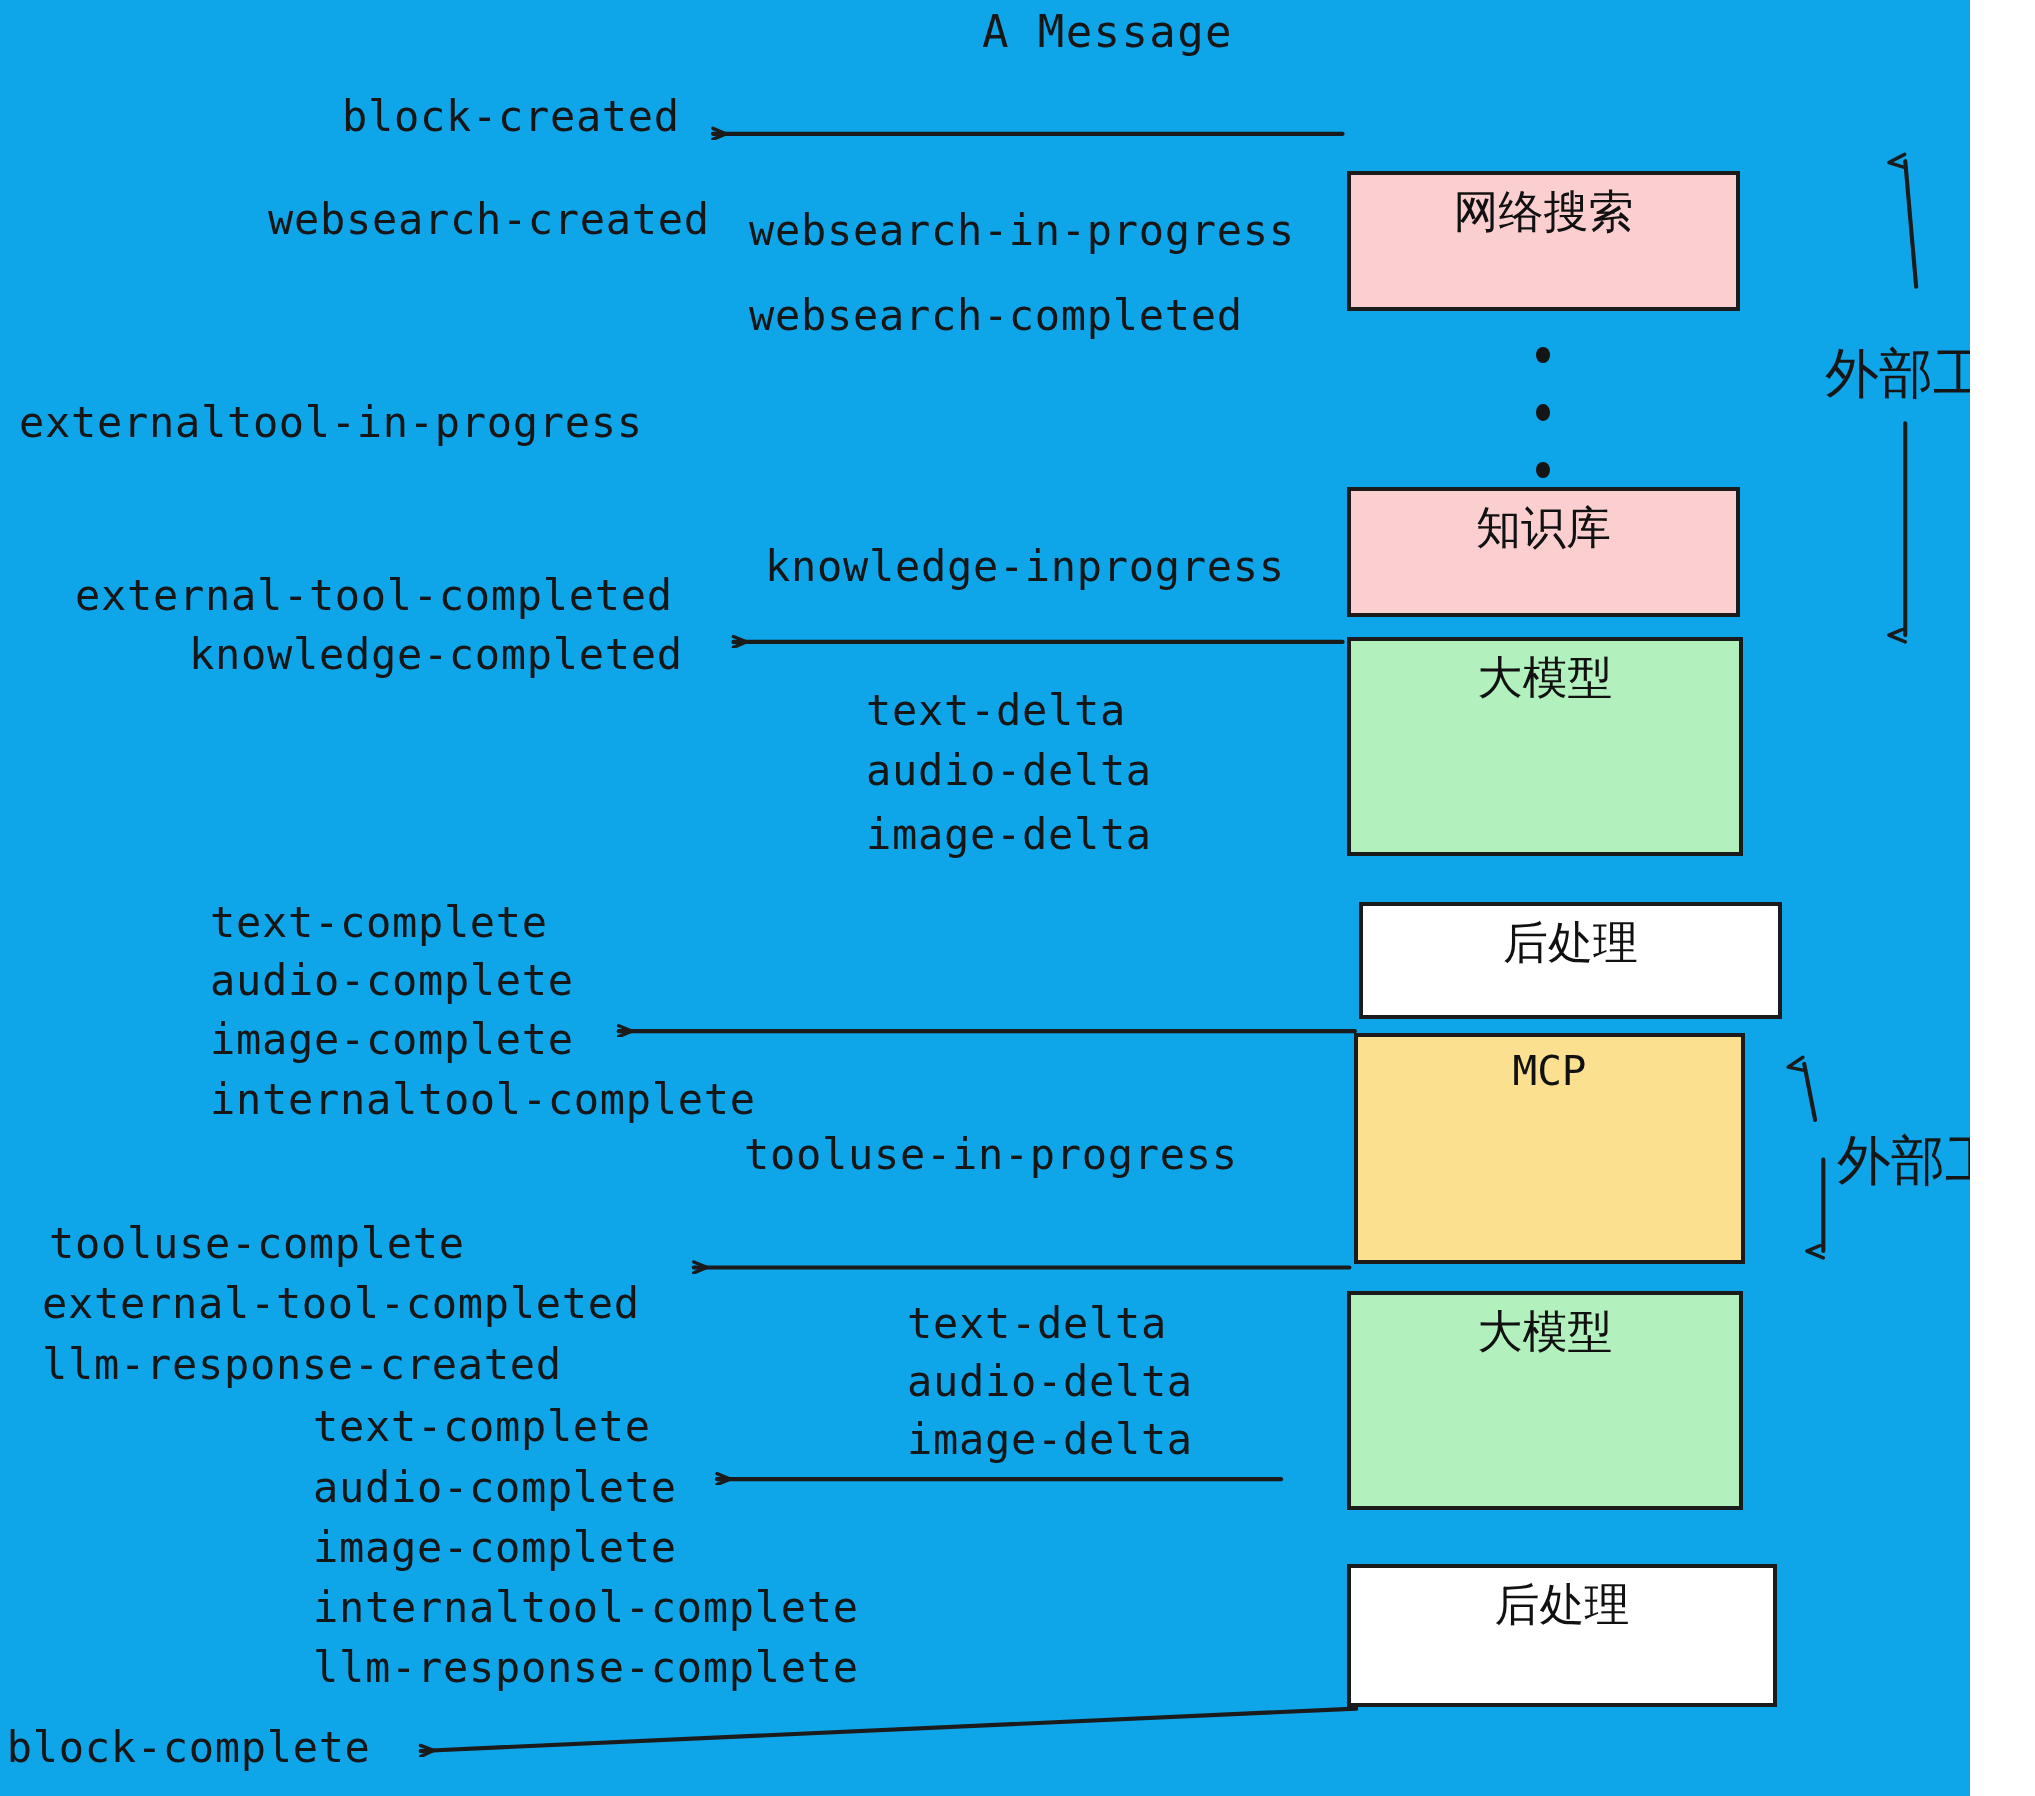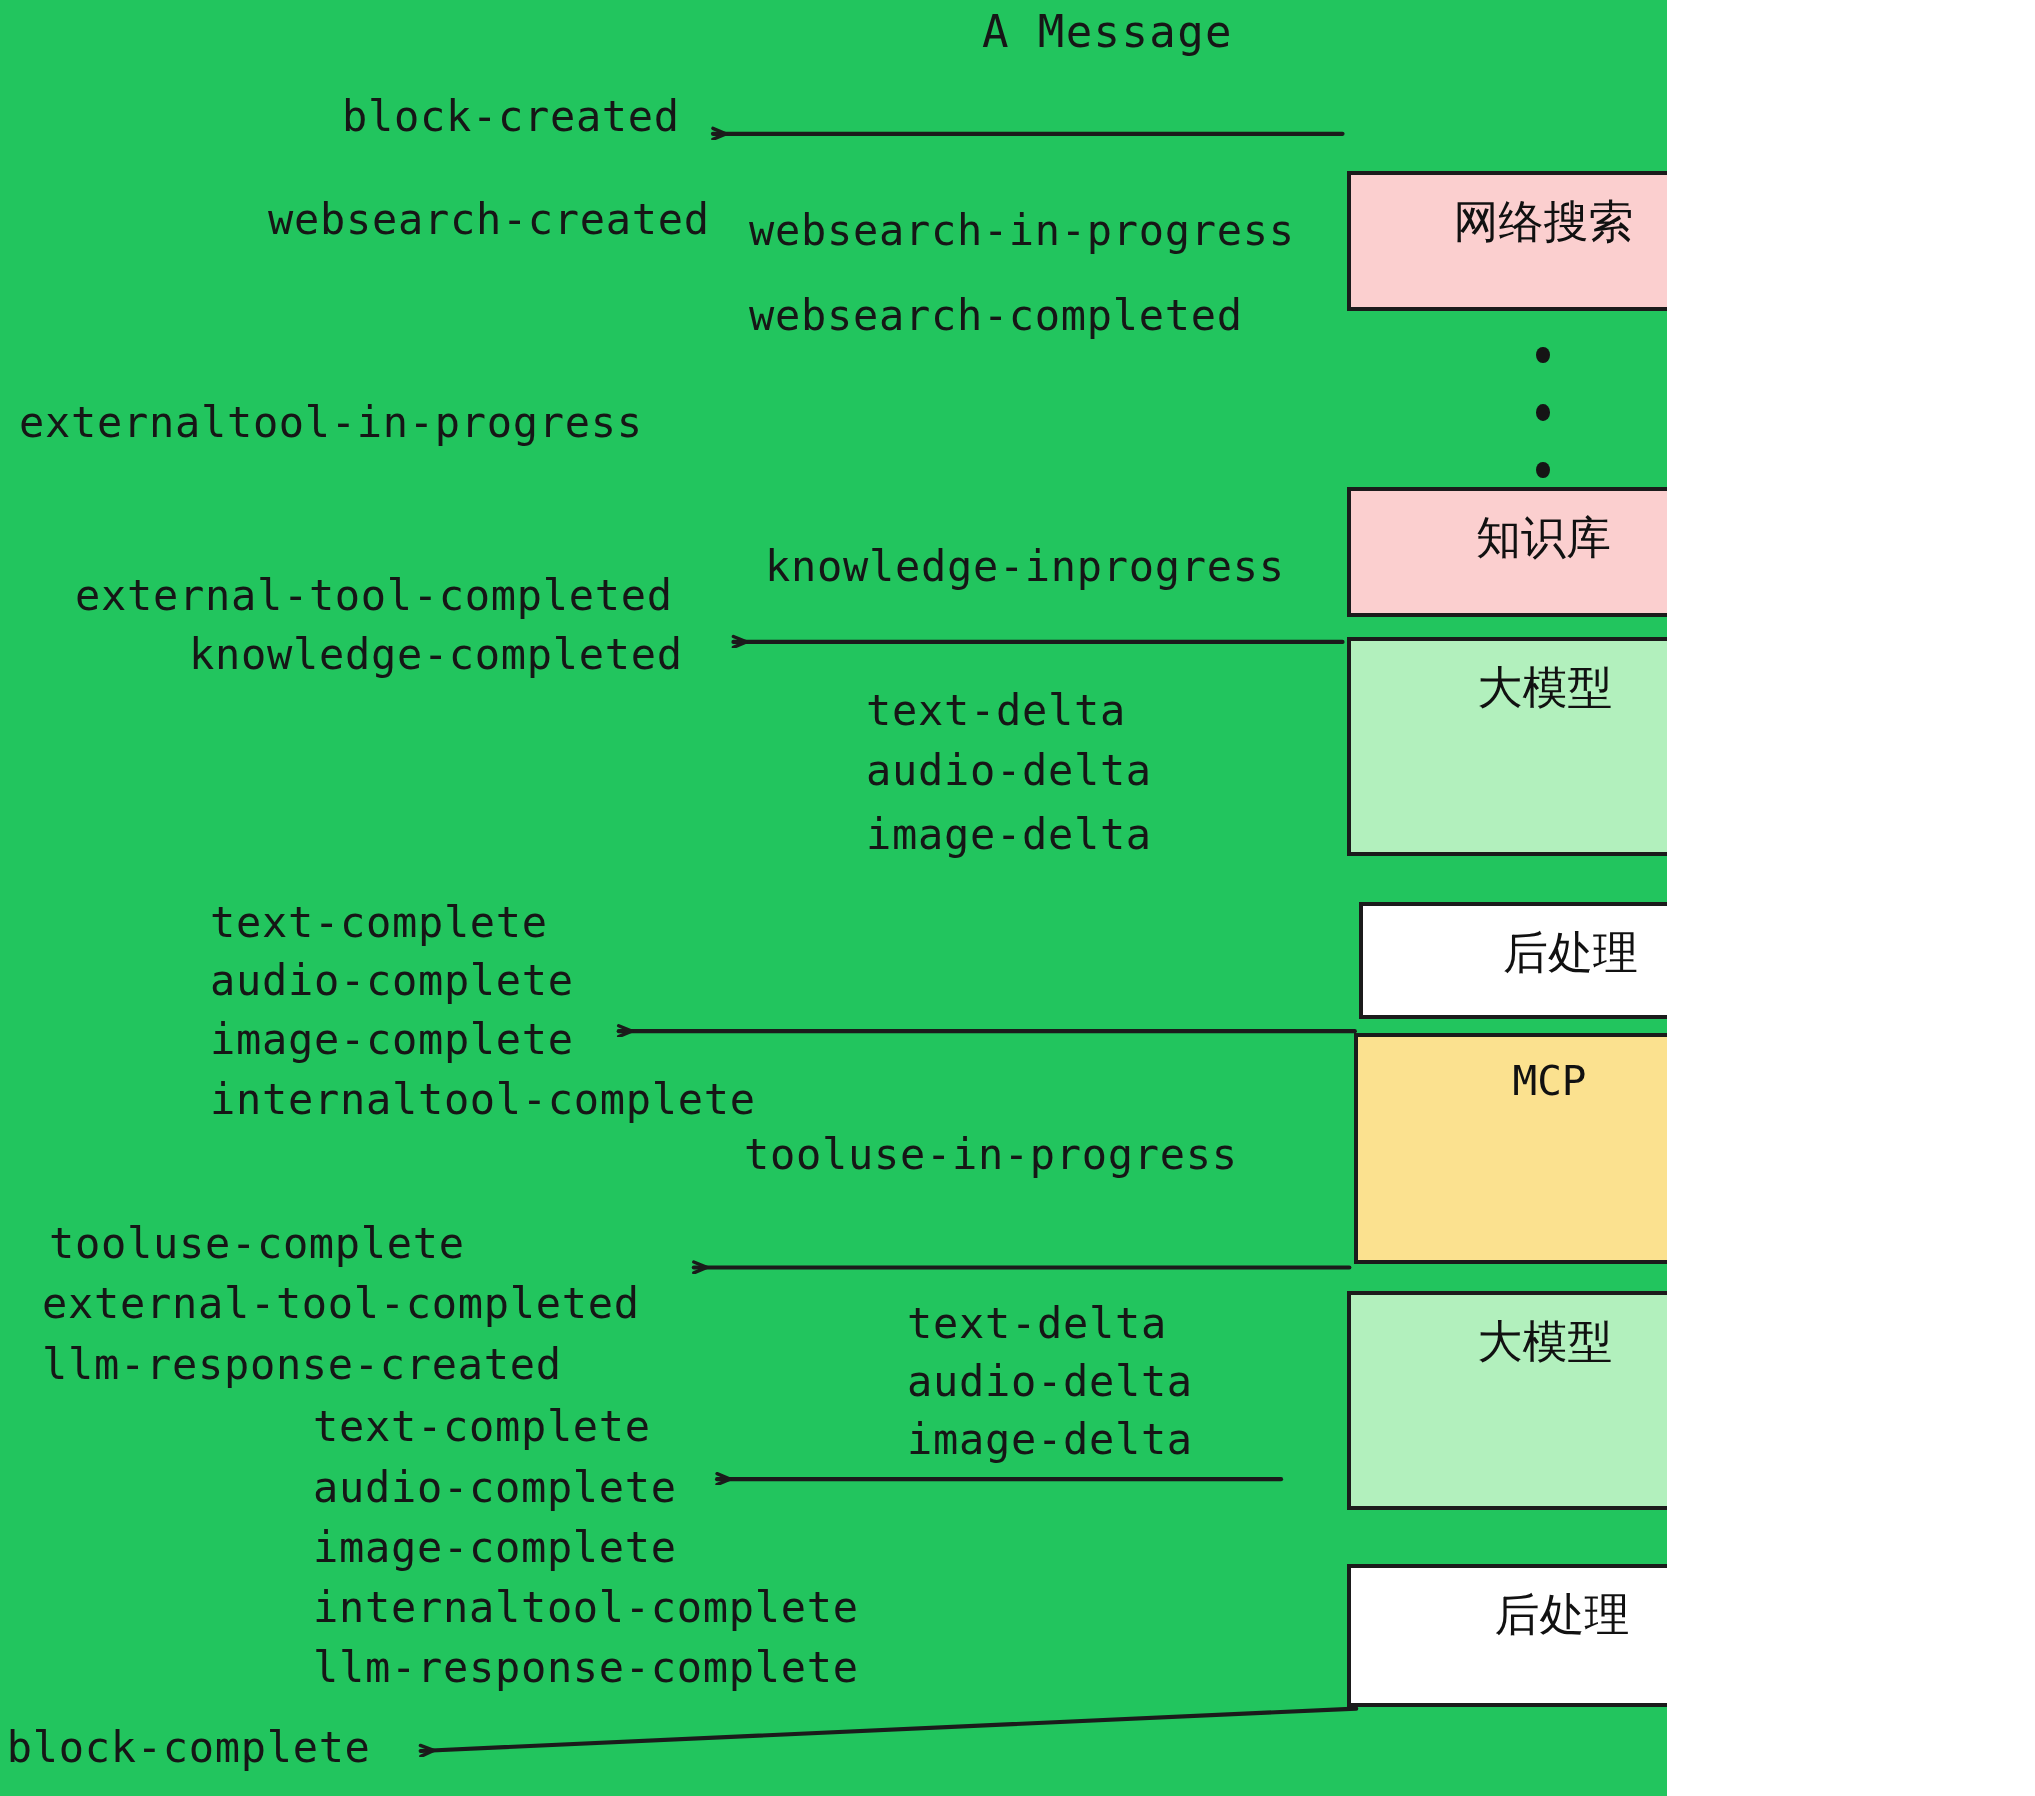--- a/index.html
+++ b/index.html
@@ -5,23 +5,23 @@
   html, body {
     margin: 0; padding: 0;
     background: #ffffff;
   }
   body {
     font-family: "DejaVu Sans Mono", "Liberation Mono", monospace;
     color: #1d1d1d;
   }
   #canvas {
     position: relative;
-    width: 1667px;
+    width: 1970px;
     height: 1796px;
-    background: #22c55e;
+    background: #0ea5e9;
     overflow: hidden;
     text-decoration: underline;
   }
   .evt {
     position: absolute;
     font-family: "DejaVu Sans Mono", "Liberation Mono", monospace;
     font-size: 42px;
     letter-spacing: 0.7px;
     color: #161616;
     white-space: nowrap;
@@ -50,21 +50,21 @@
     border: 4.1px solid #1b1b1b;
     display: flex;
     align-items: flex-start;
     justify-content: center;
   }
   .node .node-label {
     font-family: "DejaVu Sans", "Liberation Sans", sans-serif;
     font-size: 45px;
     color: #111111;
     line-height: 1;
-    padding-top: 24px;
+    padding-top: 14px;
     white-space: nowrap;
   }
   .node.mono .node-label {
     font-family: "DejaVu Sans Mono", "Liberation Mono", monospace;
     font-size: 41px;
   }
   .dots {
     position: absolute;
     display: flex;
     flex-direction: column;

